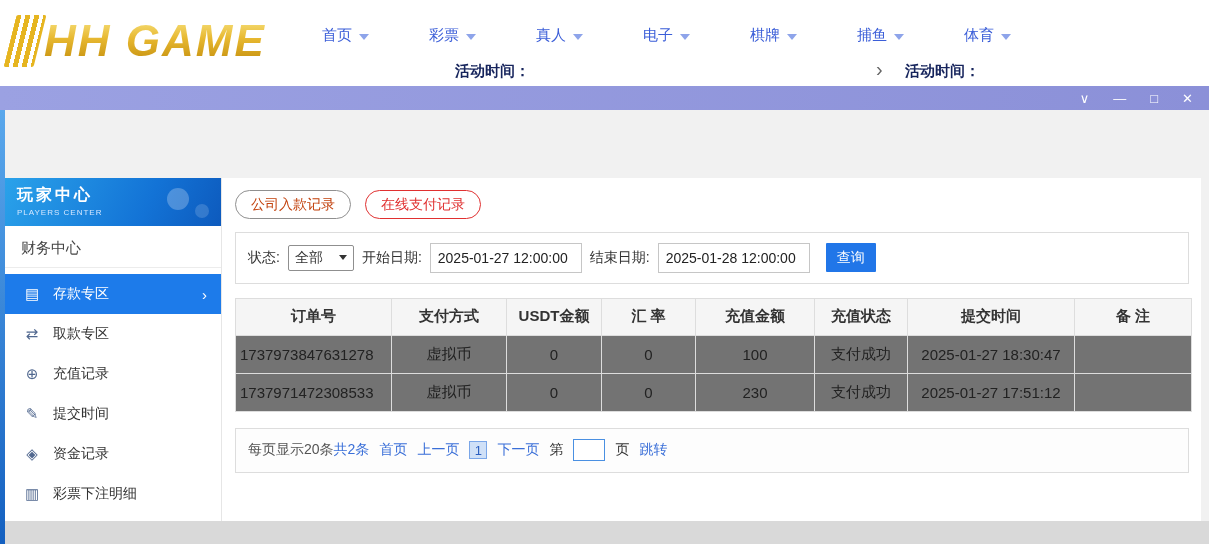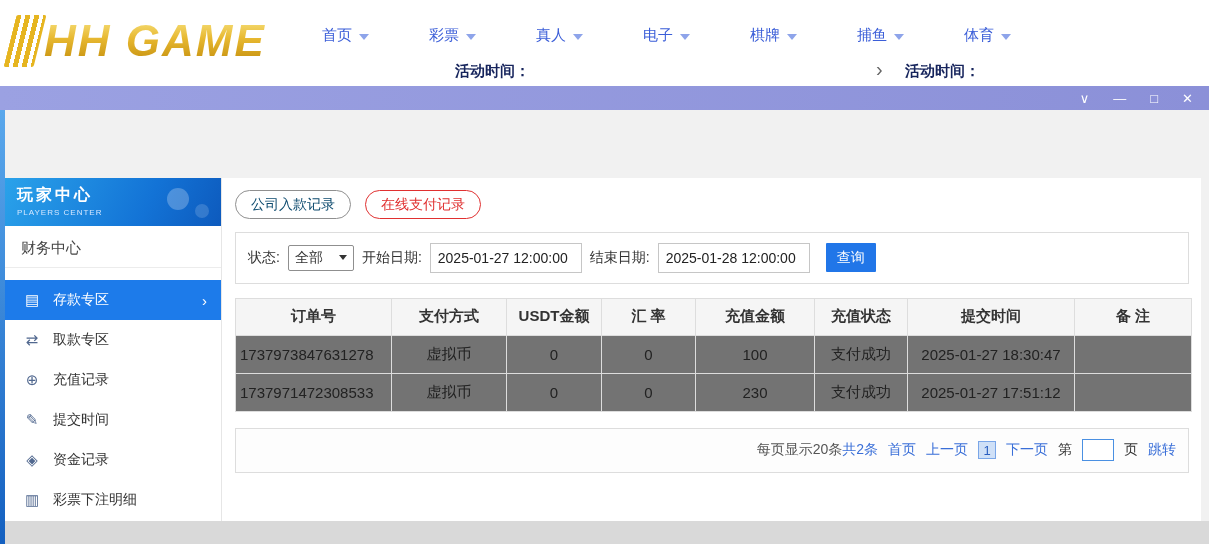--- a/index.html
+++ b/index.html
@@ -54,33 +54,33 @@
   }
   .sb-title { font-size:16px; font-weight:bold; letter-spacing:3px; }
   .sb-sub { font-size:8px; color:#d4e7ff; letter-spacing:1px; margin-top:2px; }
   .sb-decor { position:absolute; right:10px; top:6px; width:46px; height:36px; opacity:.45; }
   .sb-decor::before, .sb-decor::after {
     content:""; position:absolute; border-radius:50%; background:rgba(255,255,255,.55);
   }
   .sb-decor::before { width:22px; height:22px; left:2px; top:4px; }
   .sb-decor::after { width:14px; height:14px; right:2px; bottom:2px; background:rgba(255,255,255,.35); }
 
-  .sb-section { padding:13px 16px 9px; font-size:15px; color:#444; border-bottom:1px solid #ececec; margin-bottom:12px; }
+  .sb-section { padding:13px 16px 9px; font-size:15px; color:#444; border-bottom:1px solid #ececec; margin-bottom:6px; }
   .sb-item { height:40px; display:flex; align-items:center; padding:0 12px 0 16px; font-size:14px; color:#333; cursor:pointer; position:relative; }
   .sb-item .icon { width:22px; margin-right:10px; font-size:15px; color:#51688f; text-align:center; }
   .sb-item.active { background:#1d7bea; color:#fff; }
   .sb-item.active .icon { color:#fff; }
   .sb-chev { position:absolute; right:14px; font-size:15px; color:#fff; }
 
   
   .content { position:absolute; left:218px; right:0; top:0; bottom:0; overflow:hidden; }
   .tabs { margin:12px 0 0 12px; display:flex; gap:14px; }
   .tab {
     border:1px solid #8f8f8f; border-radius:16px; padding:5px 15px;
-    font-size:14px; color:#0c4a6e; background:#fff; cursor:pointer; line-height:1.2;
+    font-size:14px; color:#c2410c; background:#fff; cursor:pointer; line-height:1.2;
   }
   .tab.active { border-color:#e03030; color:#e03030; }
 
   .filterbox {
     margin:13px 12px 0 12px; border:1px solid #ddd; height:52px;
     display:flex; align-items:center; padding:0 12px; gap:8px; font-size:14px; color:#333; background:#fff;
   }
   .selectbox {
     border:1px solid #8f8f8f; border-radius:2px; height:26px; width:66px;
     display:flex; align-items:center; justify-content:space-between; padding:0 6px; background:#fff; cursor:pointer;
@@ -96,21 +96,21 @@
   }
 
   table.records { margin:14px 12px 0 12px; border-collapse:collapse; table-layout:fixed; width:956px; }
   .records th, .records td { border:1px solid #ddd; font-size:15px; text-align:center; }
   .records th { background:#f5f5f5; color:#333; font-weight:bold; height:37px; }
   .records td { color:#222; height:38px; background:#737373; }
   .records td.order { text-align:left; padding-left:4px; }
 
   .pagebar {
     margin:16px 12px 0 12px; border:1px solid #ddd; height:45px; background:#fdfdfd;
-    display:flex; align-items:center; justify-content:flex-end; padding:0 12px; font-size:14px; color:#555;
+    display:flex; align-items:center; justify-content:flex-start; padding:0 12px; font-size:14px; color:#555;
   }
   .pager { display:flex; align-items:center; gap:10px; color:#3a6fd8; font-size:14px; }
   .pager a { color:#3a6fd8; text-decoration:none; cursor:pointer; }
   .pager .current {
     background:#cfe0f7; border:1px solid #7aa6e8; color:#2b5fc0;
     min-width:18px; height:18px; display:flex; align-items:center; justify-content:center; font-size:13px;
   }
   .pager .dark { color:#333; }
   .jump-input { width:32px; height:22px; border:1px solid #4a90e2; }
 </style>

